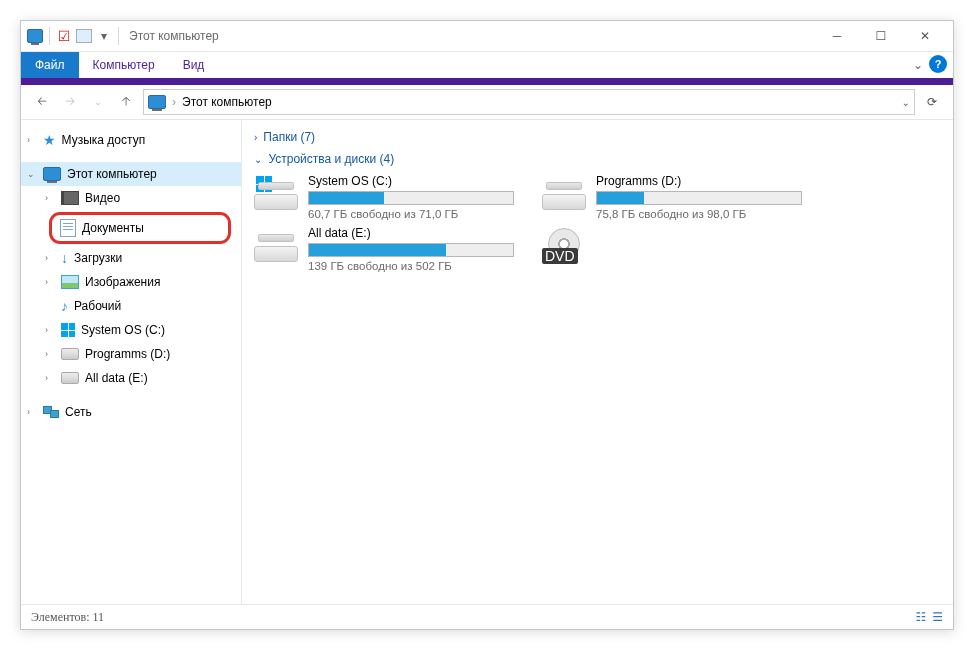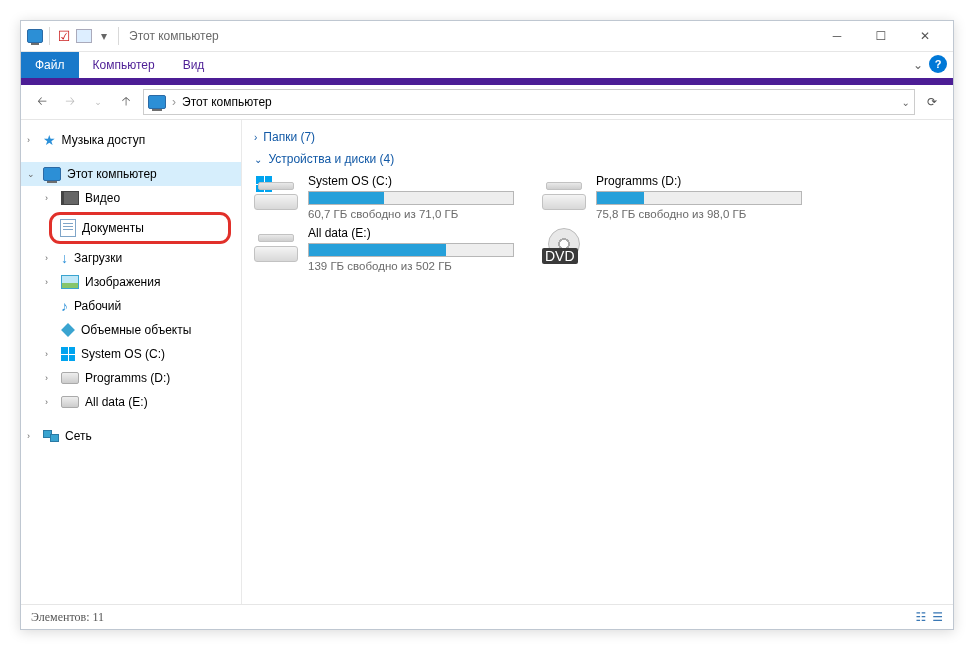--- a/index.html
+++ b/index.html
@@ -146,24 +146,20 @@
     <div class="nav-item sub">
             <span class="exp">›</span>
             <span class="icon-img"></span>
             <span>Изображения</span>
           </div>
     <div class="nav-item sub">
             <span class="icon-music">♪</span>
             <span>Рабочий</span>
           </div>
     <div class="nav-item sub">
-            <span class="icon-3d"></span>
-            <span>Объемные объекты</span>
-          </div>
-    <div class="nav-item sub">
             <span class="exp">›</span>
             <span class="icon-win">
               <span></span>
               <span></span>
               <span></span>
               <span></span>
             </span>
             <span>System OS (C:)</span>
           </div>
     <div class="nav-item sub">

